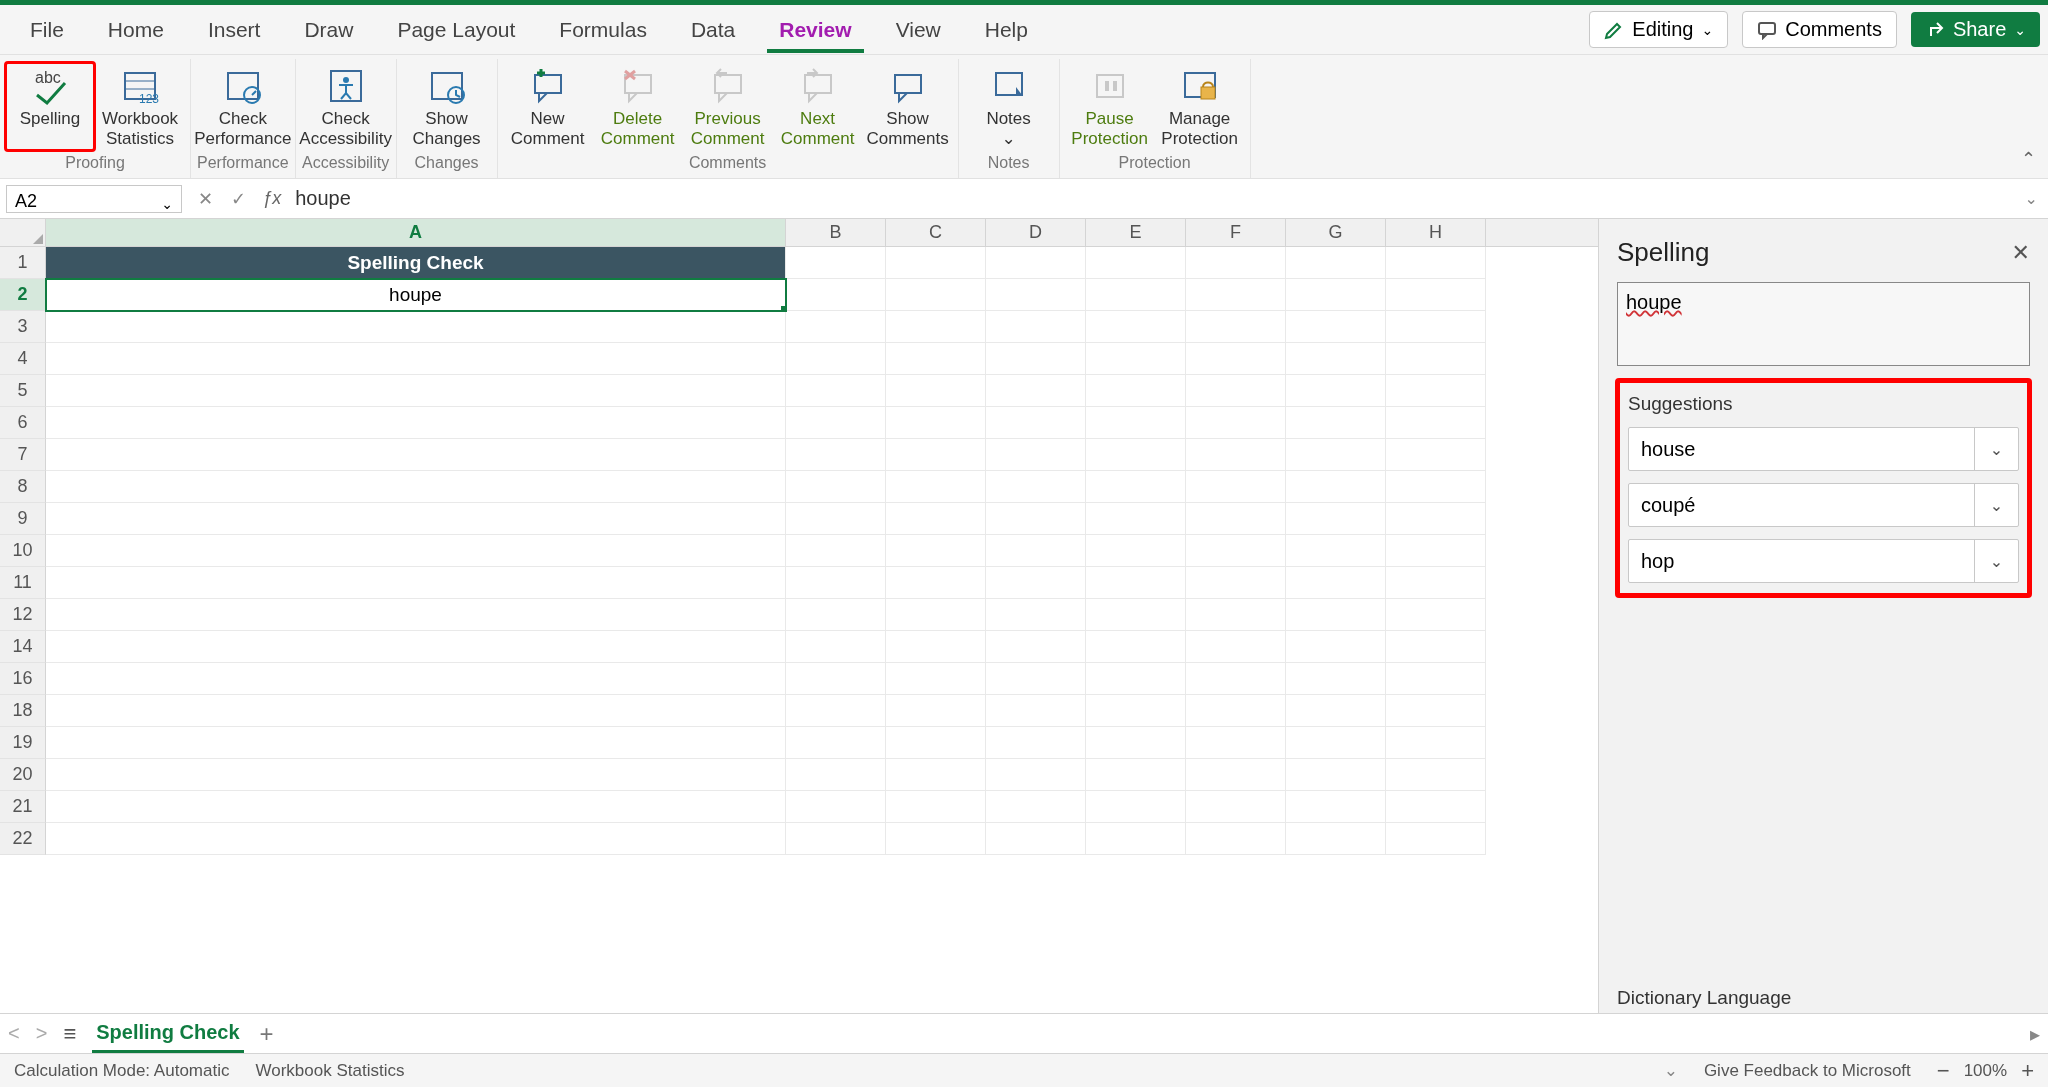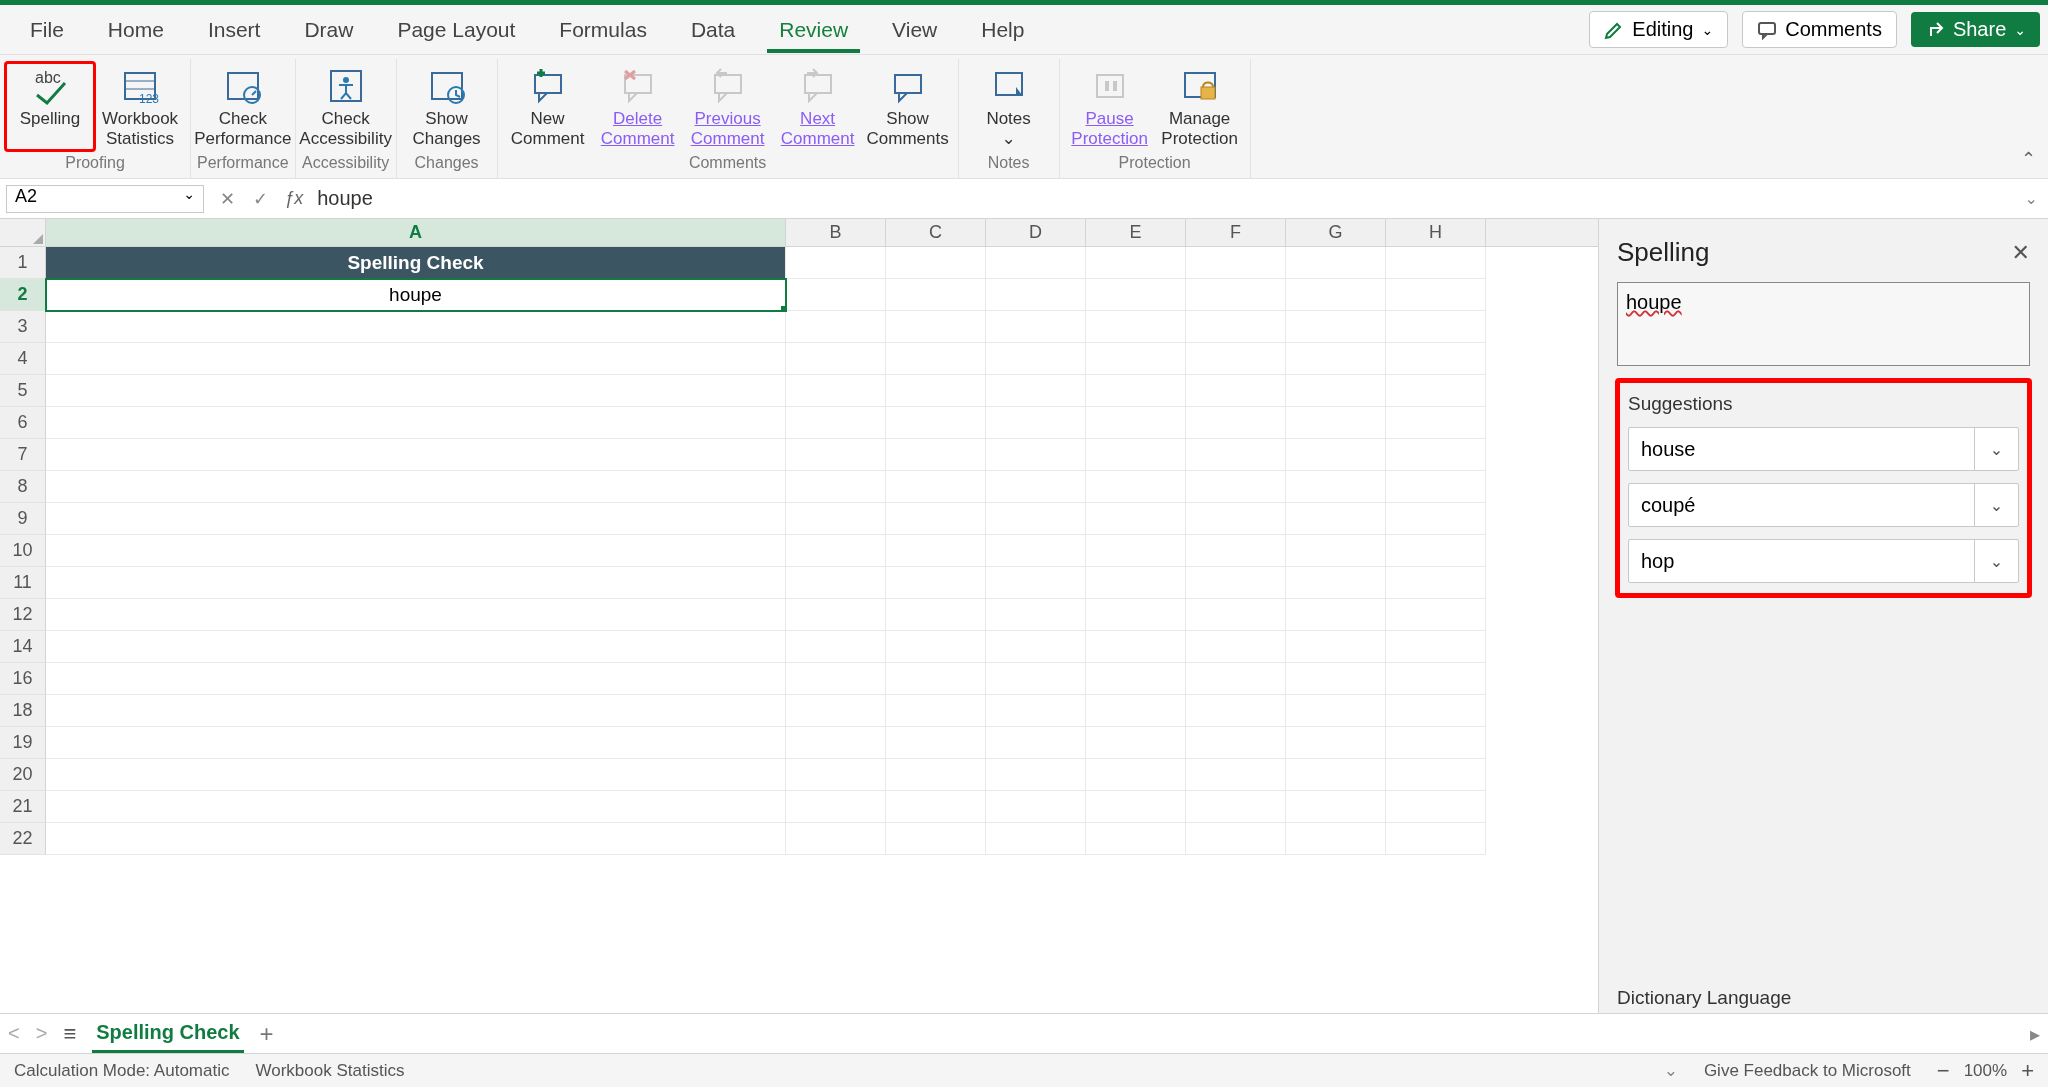--- a/index.html
+++ b/index.html
@@ -3,44 +3,44 @@
 <meta charset="utf-8">
 <style>
 * { box-sizing: border-box; margin: 0; padding: 0; font-family: "Segoe UI", Arial, sans-serif; }
 body { width: 2048px; height: 1087px; background: #fff; overflow: hidden; display: flex; flex-direction: column; }
 
 .topbar { height: 5px; background: #107c41; }
 
 
 .tabs { display: flex; align-items: center; height: 50px; background: #f5f5f5; border-bottom: 1px solid #e1e1e1; padding: 0 8px; gap: 0; }
 .tab { padding: 0 22px; height: 50px; display: flex; align-items: center; font-size: 21px; color: #444; cursor: pointer; position: relative; }
-.tab.active { font-weight: 400; color: #15803d; }
+.tab.active { font-weight: 700; color: #a21caf; }
 .tab.active::after { content: ""; position: absolute; bottom: 2px; left: 10px; right: 10px; height: 4px; background: #107c41; }
 .tabs .spacer { flex: 1; }
 .editing-btn { display: flex; align-items: center; gap: 8px; border: 1px solid #c8c8c8; background: #fff; border-radius: 4px; padding: 6px 14px; font-size: 20px; cursor: pointer; margin-right: 14px; }
 .comments-btn { display: flex; align-items: center; gap: 8px; border: 1px solid #c8c8c8; background: #fff; border-radius: 4px; padding: 6px 14px; font-size: 20px; cursor: pointer; margin-right: 14px; }
 .share-btn { display: flex; align-items: center; gap: 8px; background: #107c41; color: #fff; border-radius: 4px; padding: 6px 14px; font-size: 20px; cursor: pointer; }
 .caret { font-size: 14px; }
 
 
 .ribbon { display: flex; background: #f5f5f5; border-bottom: 1px solid #e1e1e1; padding: 4px 0 0 0; position: relative; }
 .ribbon-group { display: flex; flex-direction: column; align-items: center; border-right: 1px solid #e3e3e3; padding: 4px 6px 2px 6px; }
 .ribbon-group:last-child { border-right: none; }
 .ribbon-items { display: flex; gap: 2px; }
 .ribbon-item { display: flex; flex-direction: column; align-items: center; justify-content: flex-start; width: 88px; padding: 2px 0; cursor: pointer; text-align: center; font-size: 17px; line-height: 1.15; color: #333; }
-.ribbon-item.disabled { color: #8b5cf6; cursor: default; text-decoration: underline; }
+.ribbon-item.disabled { color: #4d7c0f; cursor: default; }
 .ribbon-icon { width: 42px; height: 42px; margin-bottom: 2px; display: flex; align-items: center; justify-content: center; }
 .group-label { font-size: 16px; color: #777; padding: 4px 0 4px 0; }
 .ribbon .collapse { position: absolute; right: 12px; bottom: 8px; font-size: 18px; color: #666; cursor: pointer; }
 
 .highlight-red { outline: 3px solid #ff0000; outline-offset: -1px; border-radius: 2px; }
 
 
 .formula-bar { display: flex; align-items: center; height: 40px; border-bottom: 1px solid #d4d4d4; background: #fff; padding: 0 6px; gap: 6px; position: relative; }
-.name-box { width: 198px; height: 28px; border: 1px solid #c8c8c8; display: flex; align-items: flex-start; justify-content: space-between; padding: 0 8px; font-size: 18px; }
+.name-box { width: 176px; height: 28px; border: 1px solid #c8c8c8; display: flex; align-items: flex-end; justify-content: space-between; padding: 0 8px; font-size: 18px; }
 .fb-icons { display: flex; align-items: center; gap: 18px; padding: 0 10px; font-size: 18px; color: #888; }
 .fx { font-style: italic; color: #666; font-size: 18px; padding-right: 8px; }
 .formula-input { flex: 1; border: none; outline: none; font-size: 20px; color: #333; }
 .formula-bar .expand { position: absolute; right: 10px; font-size: 16px; color: #888; cursor: pointer; }
 
 
 .main { flex: 1; display: flex; overflow: hidden; }
 .grid-area { flex: 1; display: flex; flex-direction: column; overflow: hidden; }
 .col-headers { display: flex; height: 28px; background: #f0f0f0; border-bottom: 1px solid #d4d4d4; }
 .corner { width: 46px; border-right: 1px solid #d4d4d4; position: relative; }

